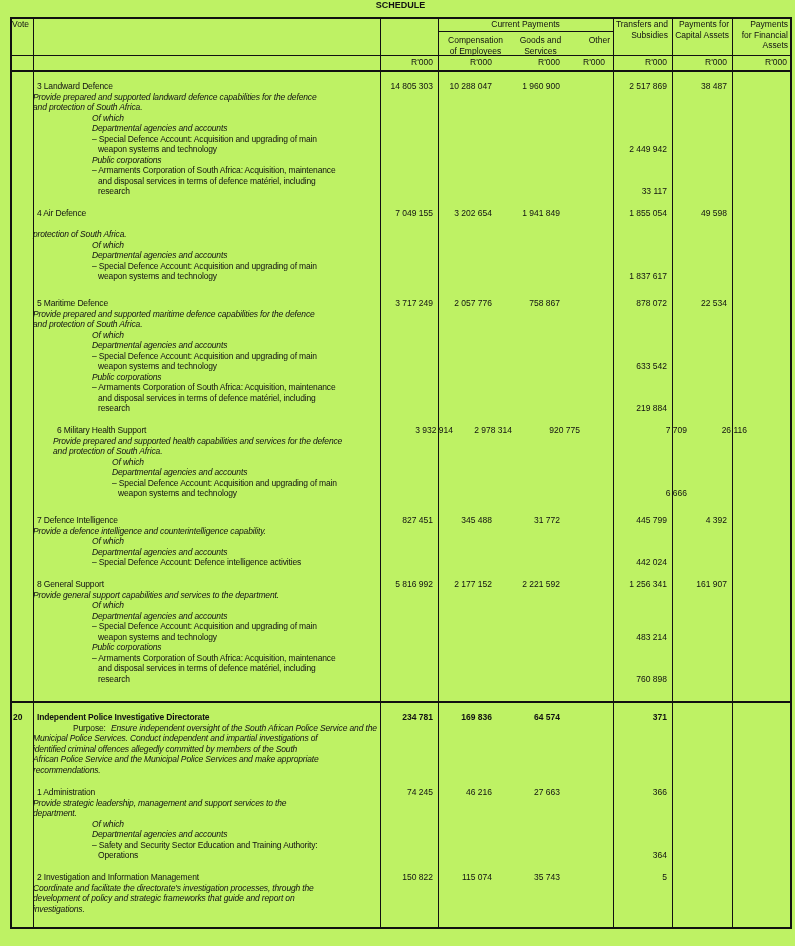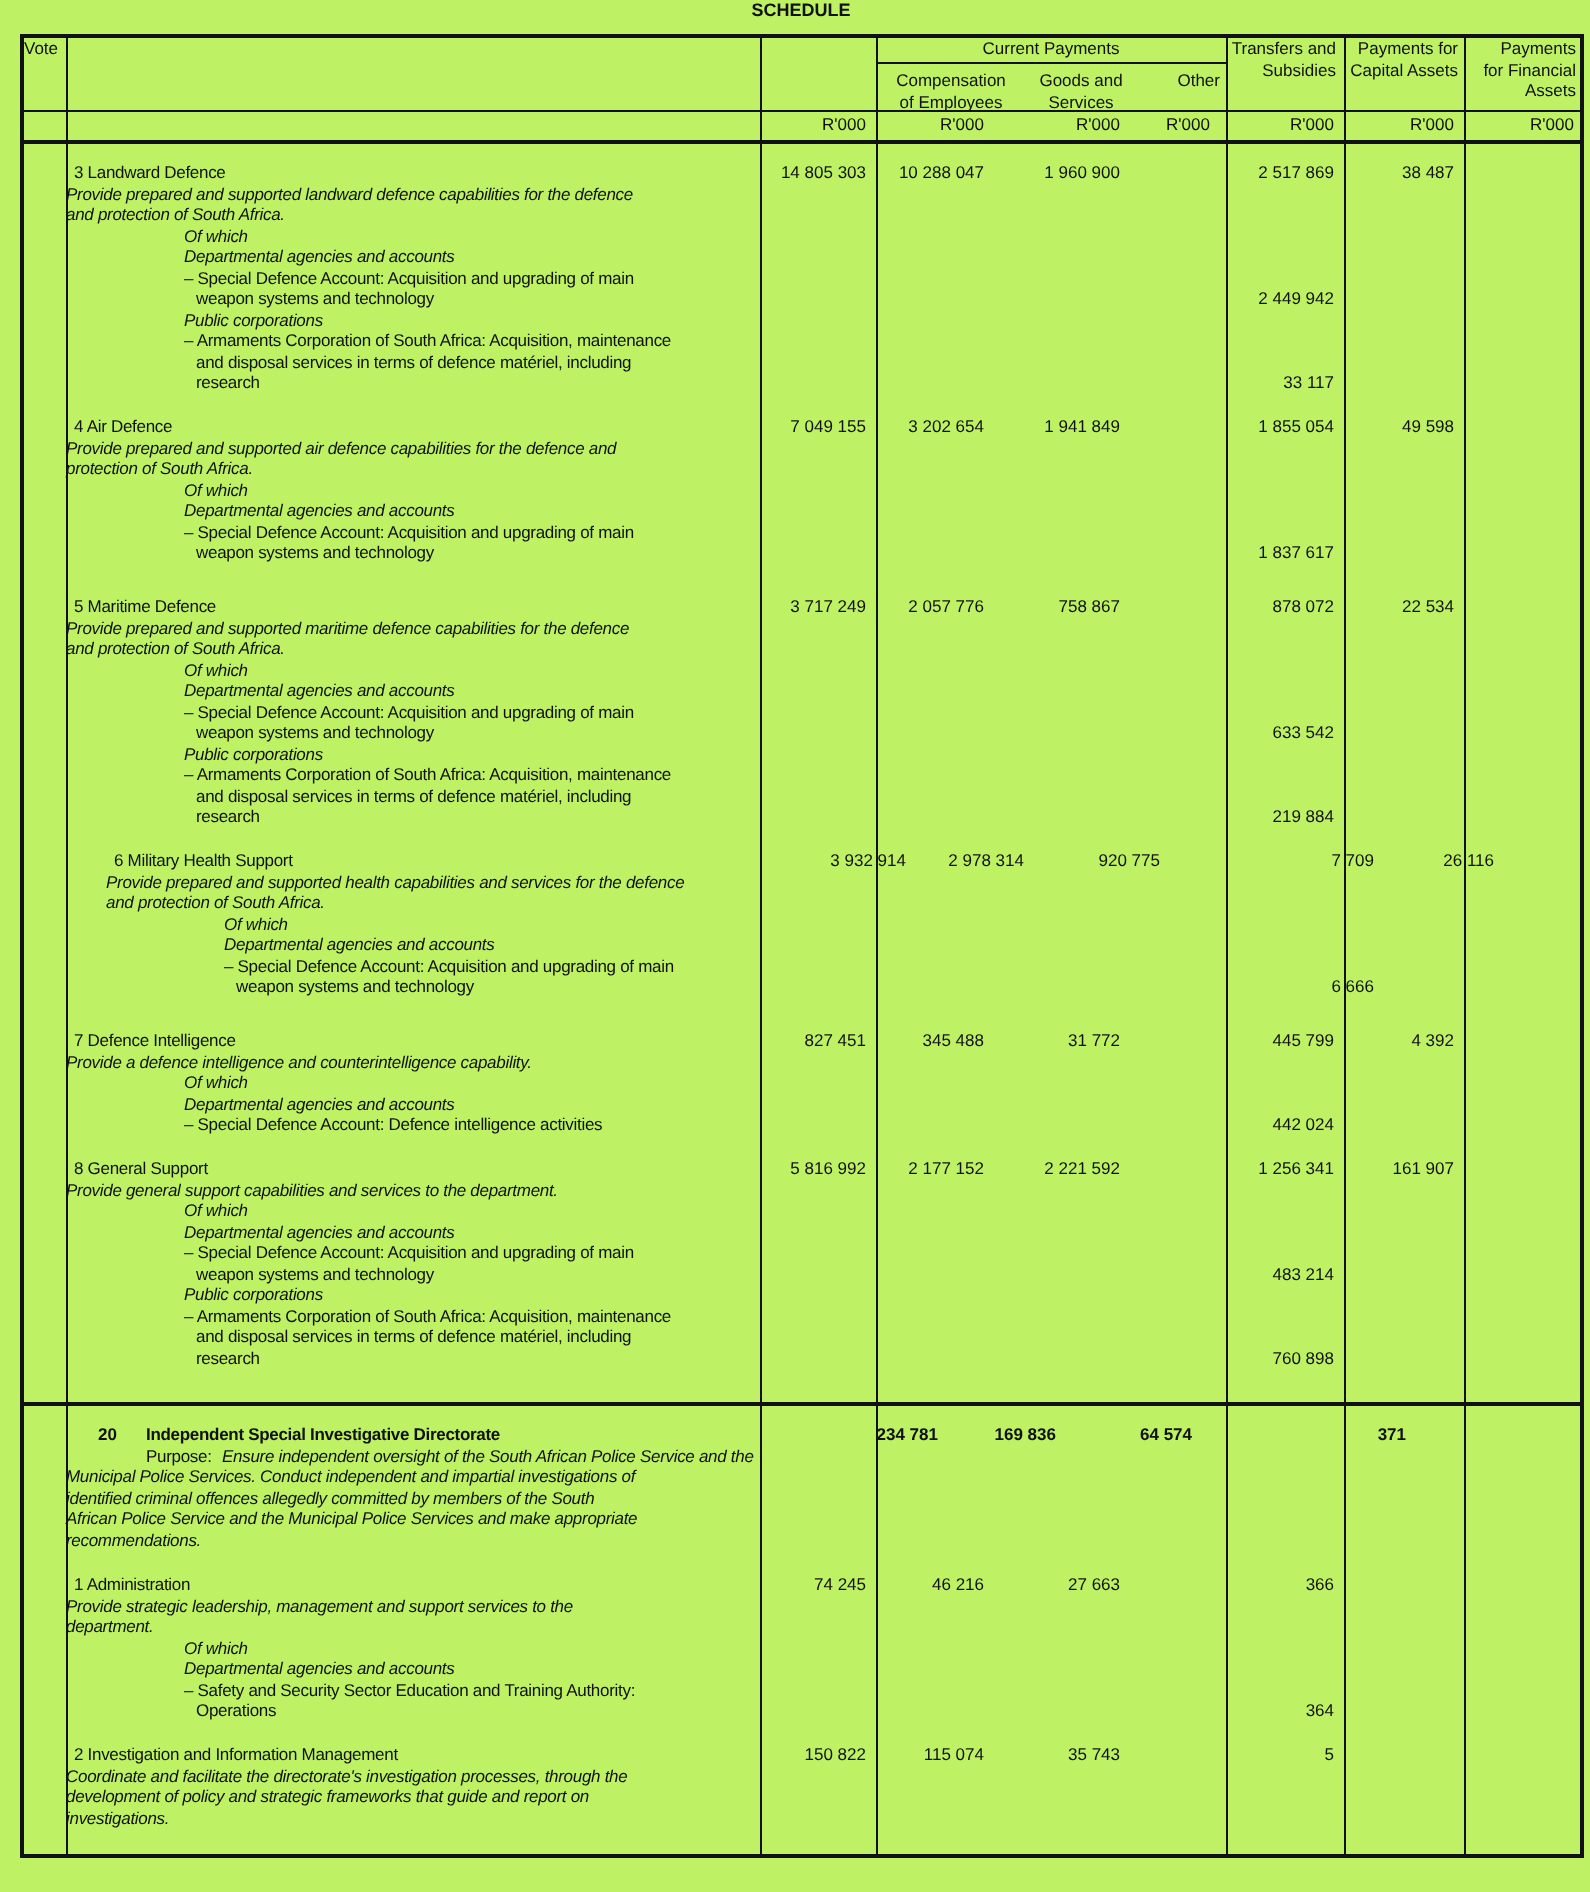--- a/index.html
+++ b/index.html
@@ -23,21 +23,21 @@
   .it{font-style:italic;}
   .pre{display:inline-block;width:38px;font-style:normal;margin-left:36px;}
   .c-num{text-align:right;}
   .c-tot{padding-right:5px;}
   .c-comp{padding-right:21px;}
   .c-goods{padding-right:8px;}
   .c-oth{padding-right:8px;}
   .c-tr{padding-right:5px;}
   .c-cap{padding-right:5px;}
   .c-fin{padding-right:4px;}
-  .bold{font-weight:bold;padding-left:36px;}
+  .bold{font-weight:bold;}
   .units{position:absolute;left:10px;top:57px;width:781px;}
 </style>
 </head>
 <body>
 
 <div id="page">
 
   <div class="title">SCHEDULE</div>
 
   <div class="hdr" style="left:12px;top:19px;">Vote</div>
@@ -215,21 +215,20 @@
           <div class="cell c-num c-tot">7 049 155</div>
           <div class="cell c-num c-comp">3 202 654</div>
           <div class="cell c-num c-goods">1 941 849</div>
           <div class="cell c-num c-oth"></div>
           <div class="cell c-num c-tr">1 855 054</div>
           <div class="cell c-num c-cap">49 598</div>
           <div class="cell c-num c-fin"></div>
         </div>
         <div class="row">
           <div class="cell c-vote"></div>
-          <div class="cell c-desc i1"><span class="it">Provide prepared and supported air defence capabilities for the defence and</span></div>
           <div class="cell c-num c-tot"></div>
           <div class="cell c-num c-comp"></div>
           <div class="cell c-num c-goods"></div>
           <div class="cell c-num c-oth"></div>
           <div class="cell c-num c-tr"></div>
           <div class="cell c-num c-cap"></div>
           <div class="cell c-num c-fin"></div>
         </div>
         <div class="row">
           <div class="cell c-vote"></div>
@@ -654,21 +653,21 @@
           <div class="cell c-num c-goods"></div>
           <div class="cell c-num c-oth"></div>
           <div class="cell c-num c-tr">760 898</div>
           <div class="cell c-num c-cap"></div>
           <div class="cell c-num c-fin"></div>
         </div>
       </div>
       <div class="section" style="top: 712px;">
         <div class="row bold">
           <div class="cell c-vote">20</div>
-          <div class="cell c-desc i0"><span>Independent Special Investigative Directorate</span></div>
+          <div class="cell c-desc i0"><span>Independent Police Investigative Directorate</span></div>
           <div class="cell c-num c-tot">234 781</div>
           <div class="cell c-num c-comp">169 836</div>
           <div class="cell c-num c-goods">64 574</div>
           <div class="cell c-num c-oth"></div>
           <div class="cell c-num c-tr">371</div>
           <div class="cell c-num c-cap"></div>
           <div class="cell c-num c-fin"></div>
         </div>
         <div class="row">
           <div class="cell c-vote"></div>

